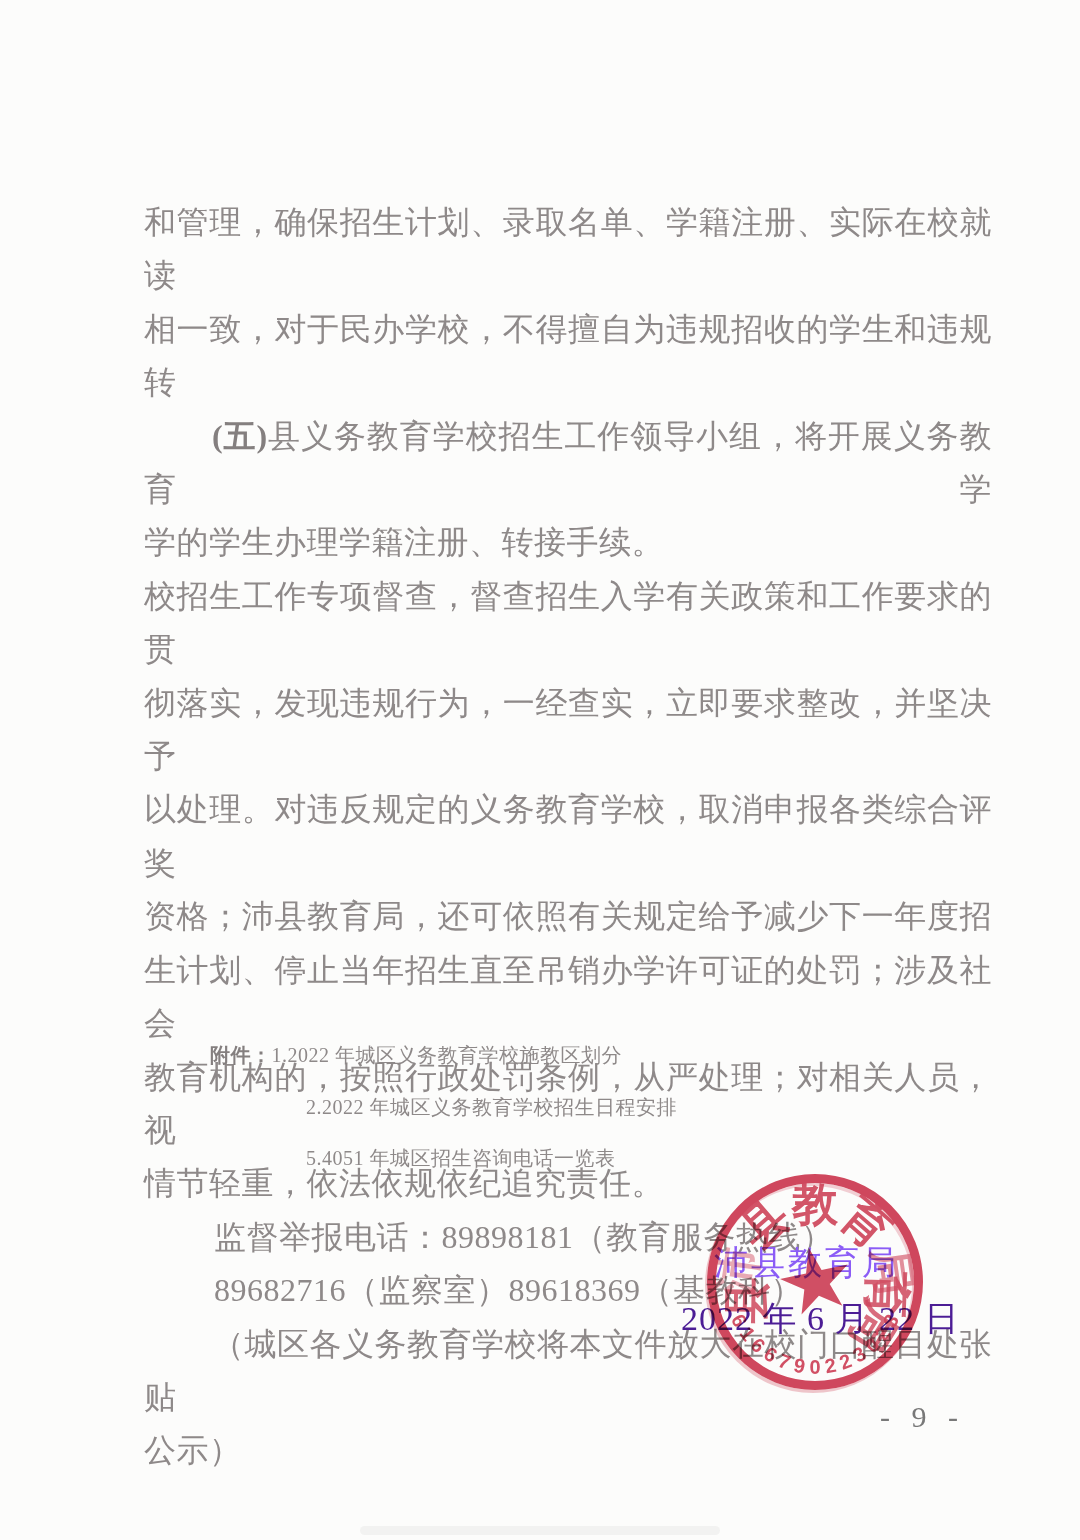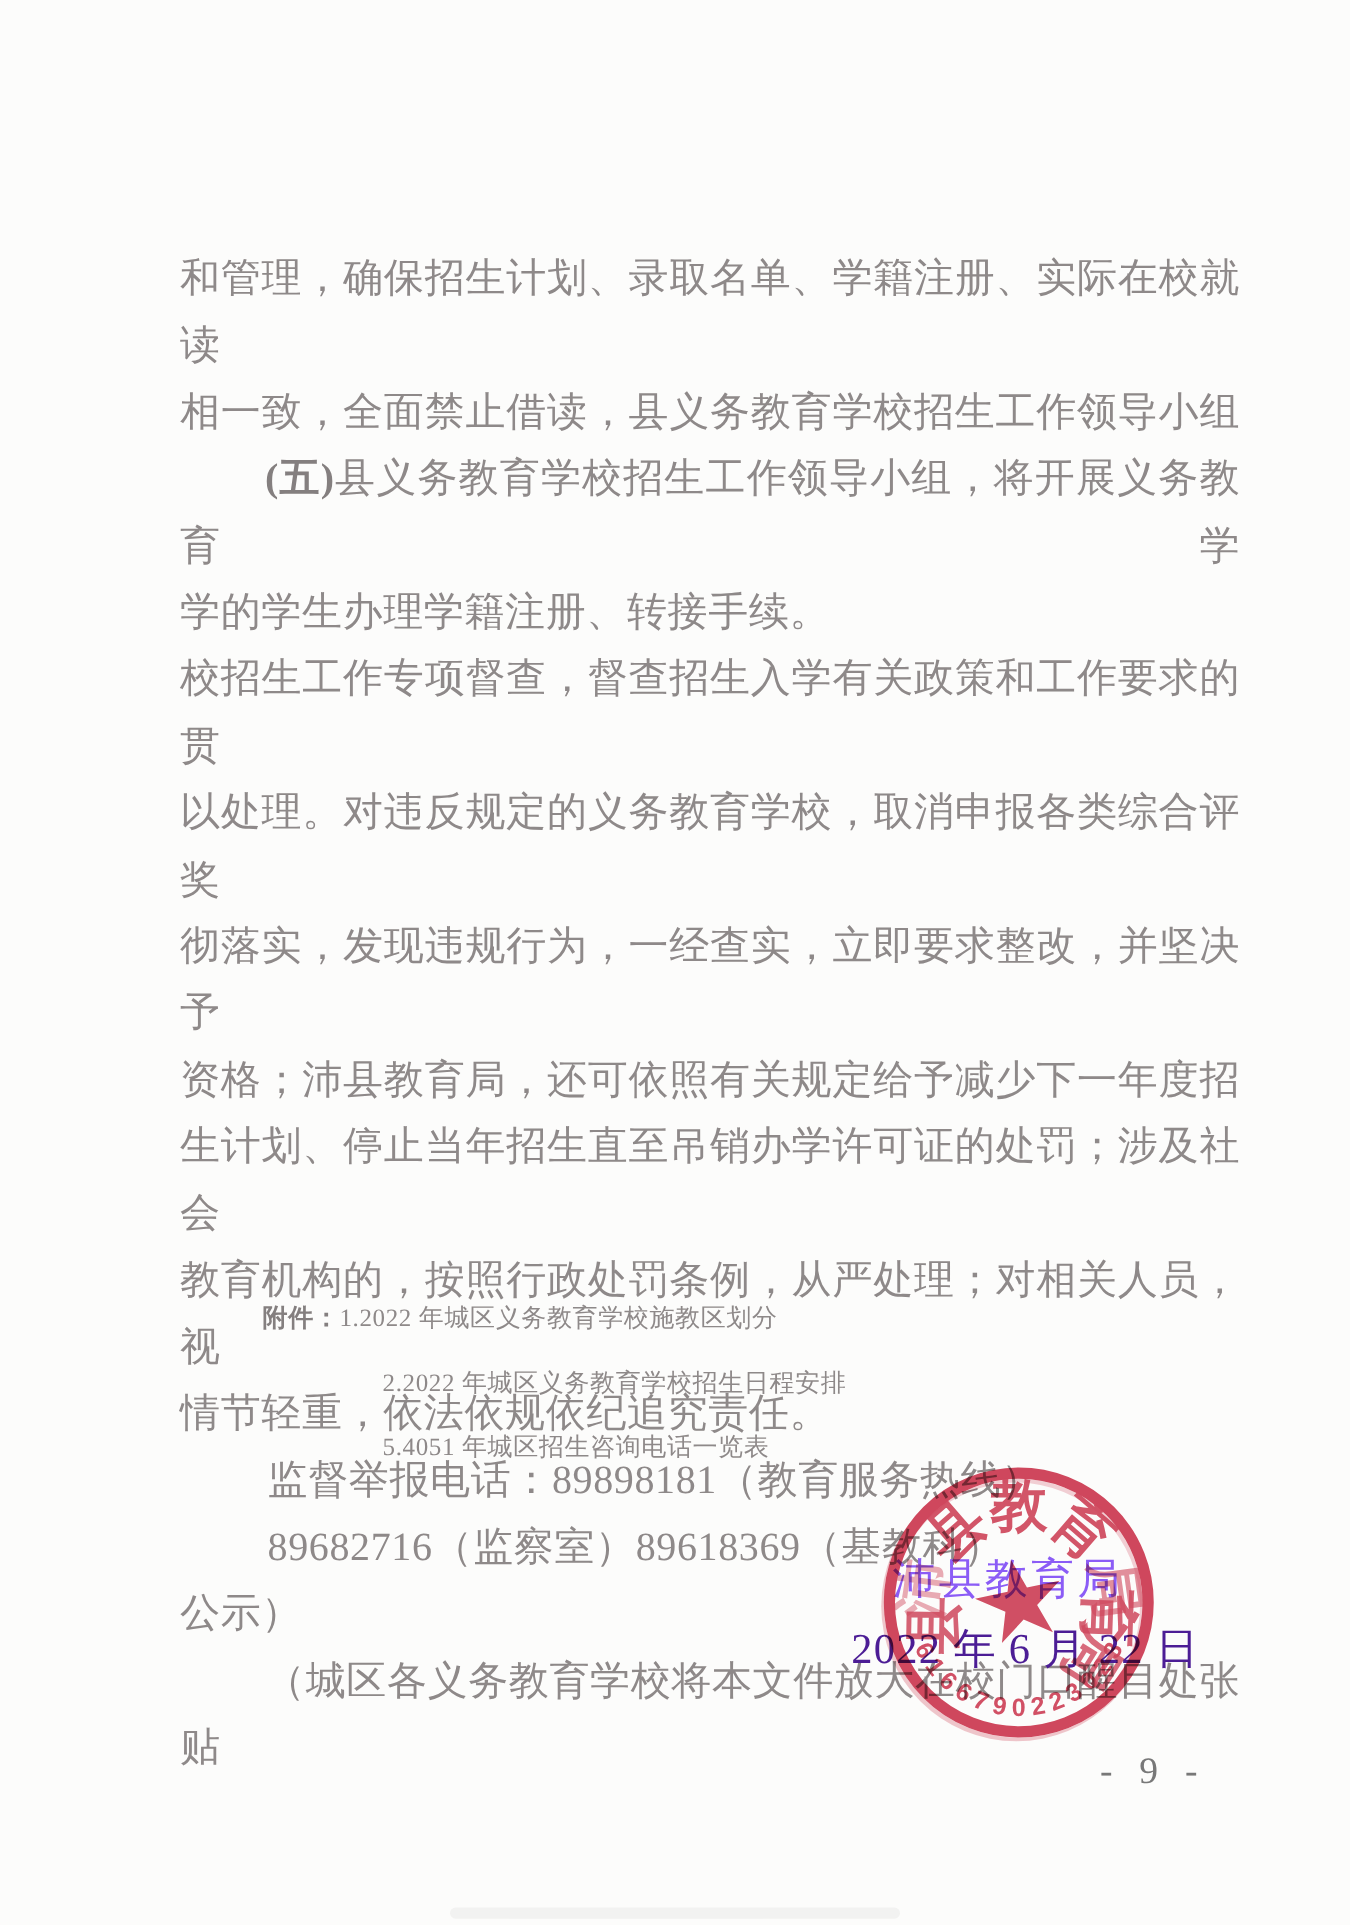--- a/index.html
+++ b/index.html
@@ -114,34 +114,34 @@
     background:#f2f2f1;
   }
 </style>
 </head>
 <body>
 
 <div class="page">
 
   <div class="body-text">
     <div class="line stretch">和管理，确保招生计划、录取名单、学籍注册、实际在校就读</div>
-    <div class="line stretch">相一致，全面禁止借读，县义务教育学校招生工作领导小组</div>
+    <div class="line stretch">相一致，对于民办学校，不得擅自为违规招收的学生和违规转</div>
     <div class="line stretch indent"><span class="bold">(五)</span><span>县义务教育学校招生工作领导小组，将开展义务教育学</span></div>
     <div class="line">学的学生办理学籍注册、转接手续。</div>
     <div class="line stretch">校招生工作专项督查，督查招生入学有关政策和工作要求的贯</div>
+    <div class="line stretch">彻落实，发现违规行为，一经查实，立即要求整改，并坚决予</div>
     <div class="line stretch">以处理。对违反规定的义务教育学校，取消申报各类综合评奖</div>
-    <div class="line stretch">彻落实，发现违规行为，一经查实，立即要求整改，并坚决予</div>
     <div class="line stretch">资格；沛县教育局，还可依照有关规定给予减少下一年度招</div>
     <div class="line stretch">生计划、停止当年招生直至吊销办学许可证的处罚；涉及社会</div>
     <div class="line stretch">教育机构的，按照行政处罚条例，从严处理；对相关人员，视</div>
     <div class="line">情节轻重，依法依规依纪追究责任。</div>
     <div class="line pad2">监督举报电话：89898181（教育服务热线）</div>
     <div class="line pad2">89682716（监察室）89618369（基教科）</div>
+    <div class="line stretch indent">（城区各义务教育学校将本文件放大在校门口醒目处张贴</div>
     <div class="line">公示）</div>
-    <div class="line stretch indent">（城区各义务教育学校将本文件放大在校门口醒目处张贴</div>
   </div>
 
   <div class="attachments">
     <div class="att-row first"><span class="bold">附件：</span><span>1.2022 年城区义务教育学校施教区划分</span></div>
     <div class="att-row rest"><span>2.2022 年城区义务教育学校招生日程安排</span></div>
     <div class="att-row rest"><span>5.4051 年城区招生咨询电话一览表</span></div>
   </div>
 
   <div class="sig-org">沛县教育局</div>
   <div class="sig-date">2022 年 6 月 22 日</div>

